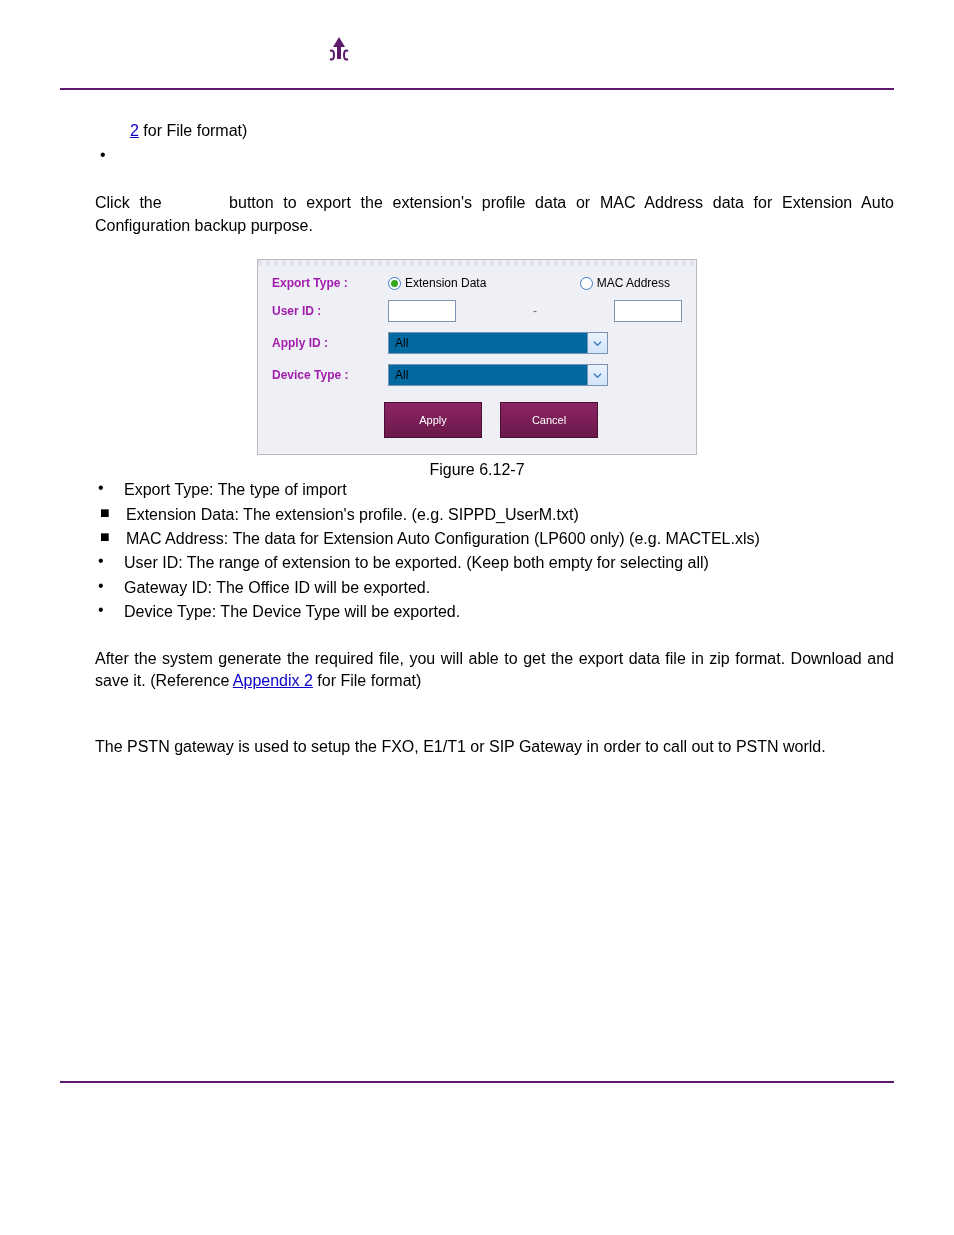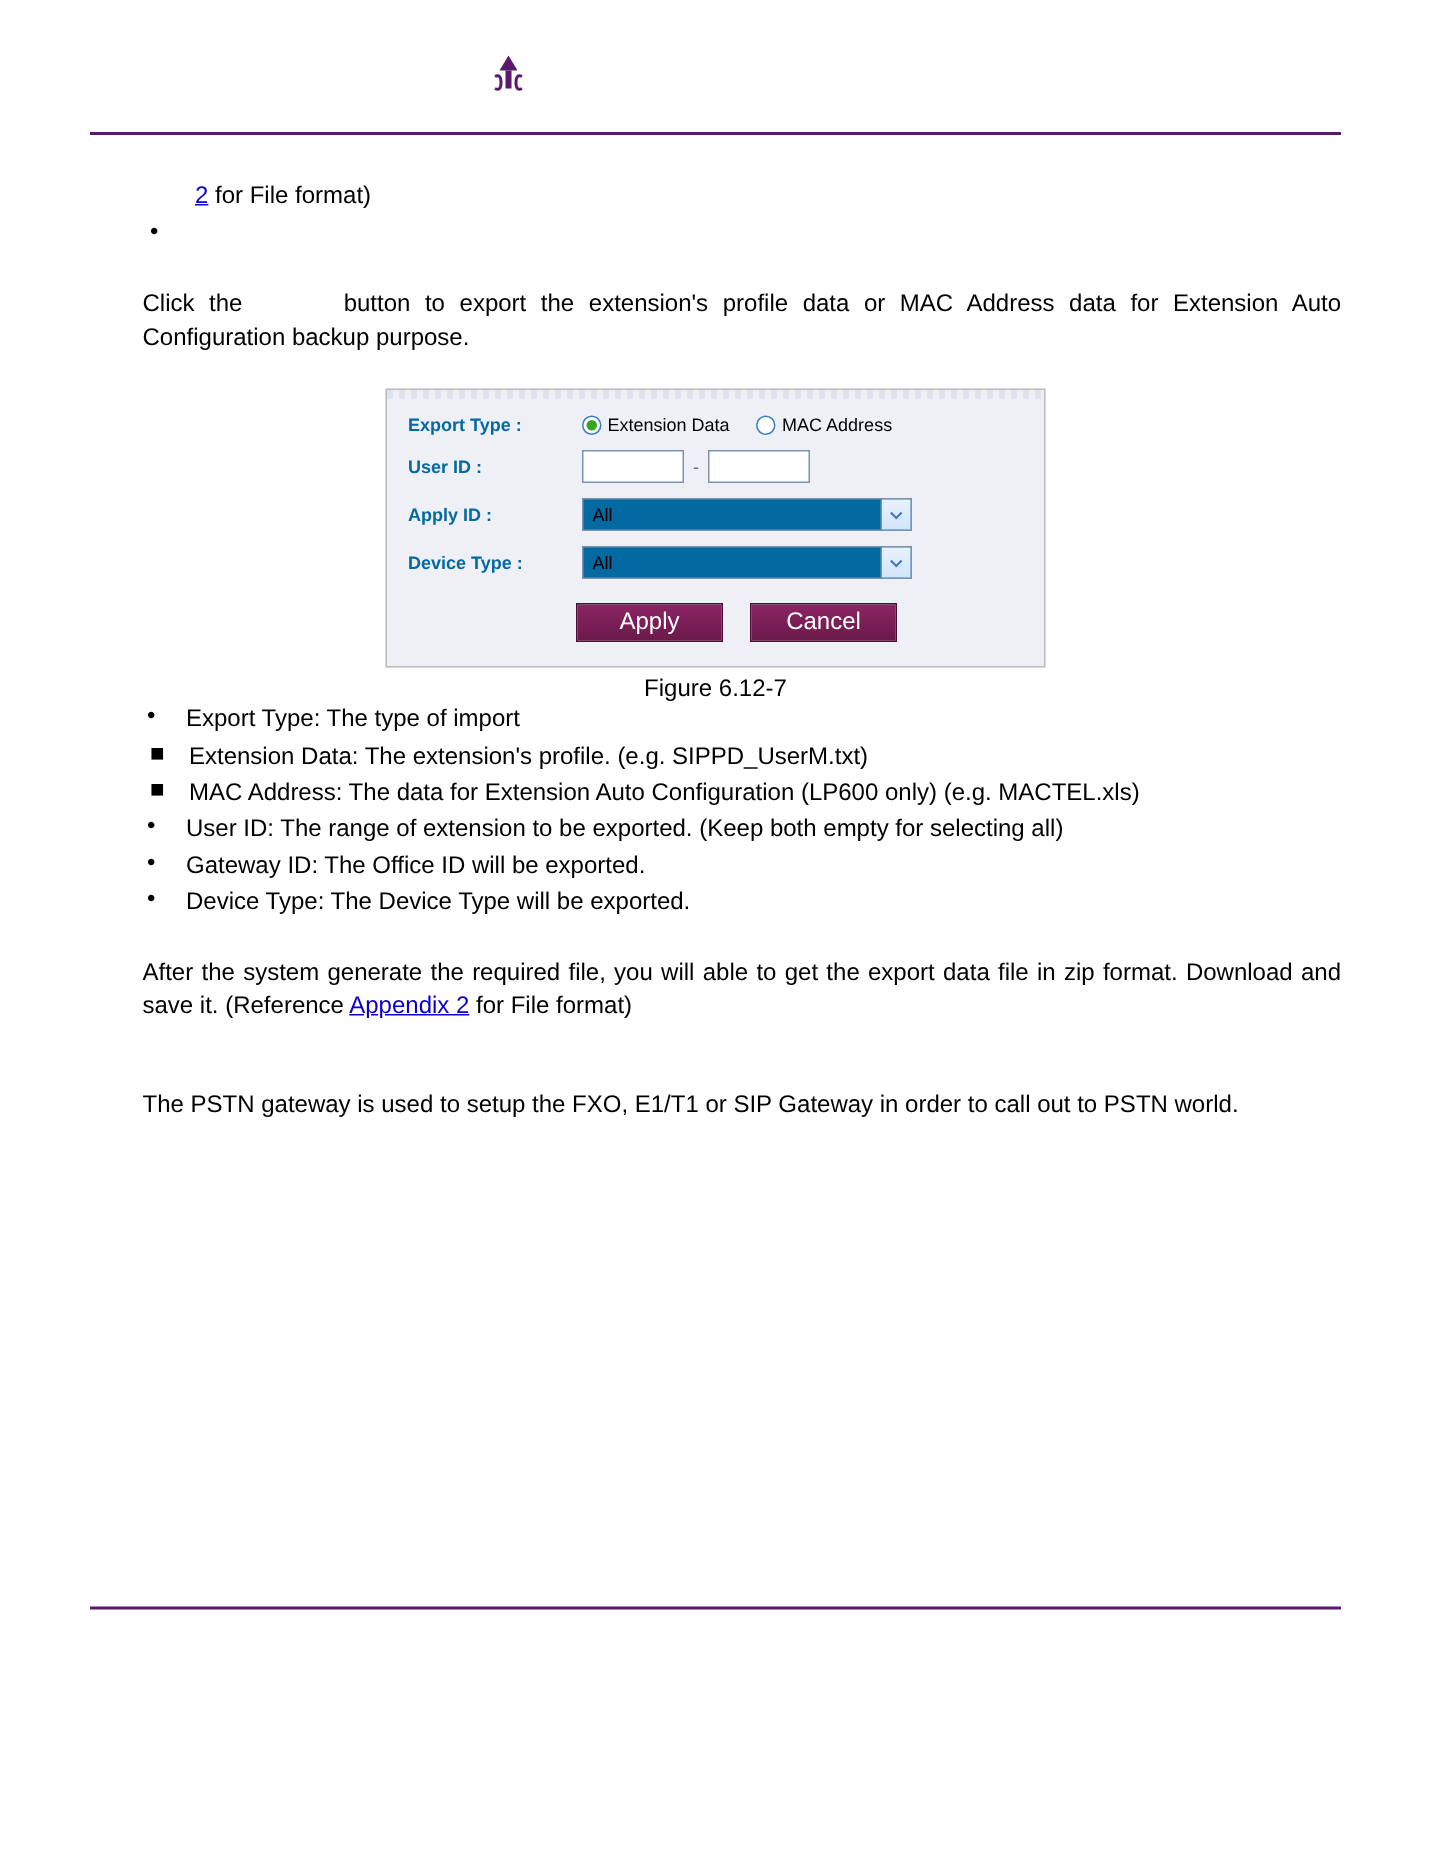--- a/index.html
+++ b/index.html
@@ -43,22 +43,22 @@
       background: #eef0f5;
       font-family: Verdana, Arial, sans-serif;
       font-size: 12px;
     }
     .form-header {
       height: 6px;
       background: repeating-linear-gradient(90deg,#dfe3ee 0 4px,#eef0f5 4px 8px);
     }
     .form-body { padding: 10px 14px 6px 14px; }
     .form-row { display: flex; align-items: center; margin-bottom: 10px; }
-    .form-label { width: 116px; font-weight: bold; color:#0369a1; }
-    .form-ctrl { flex:1; display:flex; align-items:center; gap:6px; }
+    .form-label { width: 116px; font-weight: bold; color:#a21caf; }
+    .form-ctrl { flex:1; display:flex; align-items:center; gap:6px;justify-content:space-between; }
     .radio {
       display:inline-flex; align-items:center; gap:4px; margin-right:12px;
       cursor:pointer;
     }
     .radio-mark {
       width: 13px; height: 13px; border: 1px solid #3b7ec4; border-radius:50%;
       display:inline-flex; align-items:center; justify-content:center; background:#fff;
     }
     .radio-mark.selected::after{
       content:""; width:7px; height:7px; background:#34a71a; border-radius:50%;
@@ -74,23 +74,23 @@
     }
     .select .chev {
       position:absolute; right:0; top:0; bottom:0; width:20px;
       border-left:1px solid #7a93b2;
       background:linear-gradient(#e9f1fc,#d3e4fb);
       display:flex; align-items:center; justify-content:center;
     }
     .select .chev svg { width:9px; height:9px; }
     .btn-row { display:flex; gap:18px; margin-left:112px; padding:6px 0 10px 0;}
     .btn {
-      width: 98px; height: 26px;
+      width: 98px; height: 36px;
       background: linear-gradient(#8c2463,#6a1a4b);
-      color:#fff; border:1px solid #4b0f34; font-size:16px;
+      color:#fff; border:1px solid #4b0f34; font-size:11px;
       display:flex; align-items:center; justify-content:center; cursor:pointer;
       font-family: Arial, sans-serif;
     }
     .fig-caption { text-align:center; font-size:16px; }
 
     ul.outer { list-style:none; margin-left: 38px; }
     ul.outer > li { display:flex; margin-bottom:2px; }
     ul.outer > li > .b { width:26px; flex-shrink:0; }
     ul.outer > li > .t { flex:1; text-align:justify; line-height:1.4;}
     ul.inner { list-style:none; margin-left: 40px; }

